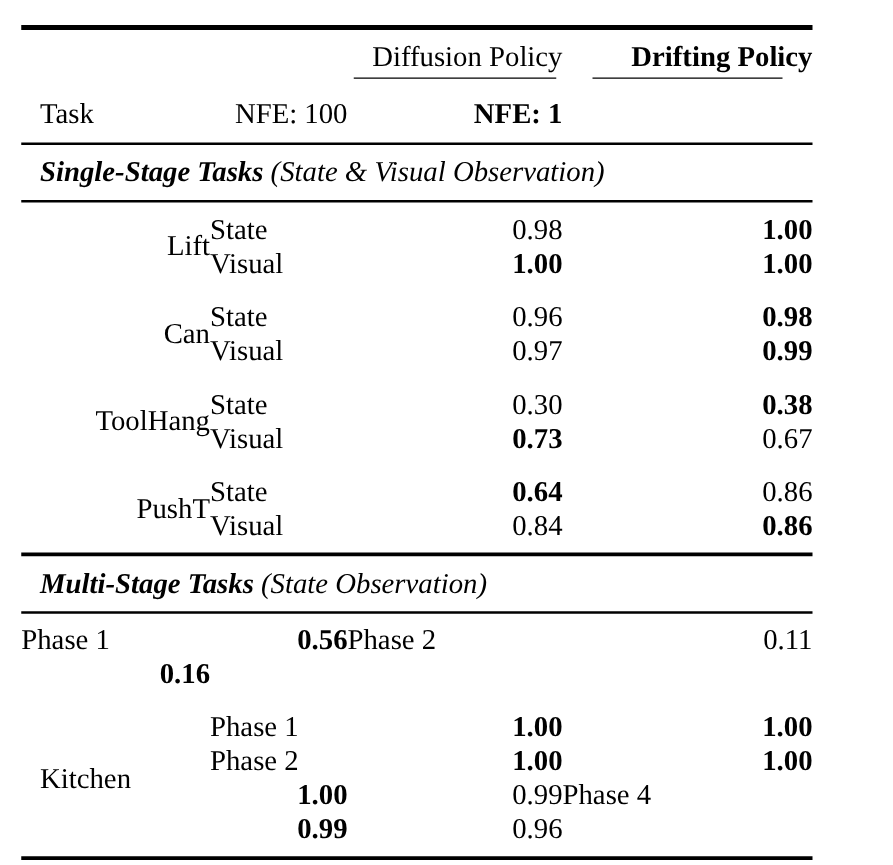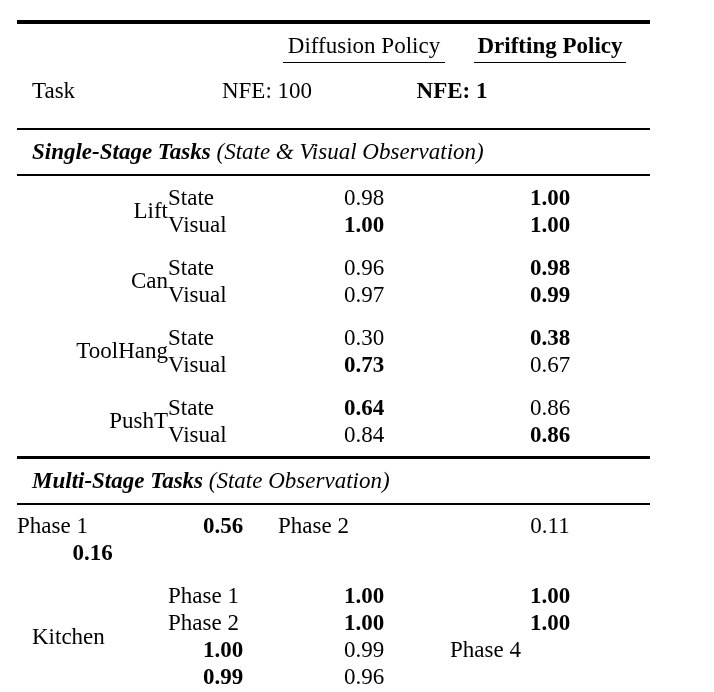--- a/index.html
+++ b/index.html
@@ -27,22 +27,22 @@
   .cmid-row { height: 13px; align-items: start; padding-top: 4px; }
   .cmid {
     height: 1.6px;
     background: #000;
     margin: 0 auto;
   }
   .cmid.w3 { width: 162px; }
   .cmid.w4 { width: 152px; }
   .c3 { grid-column: 3; }
   .c4 { grid-column: 4; }
-  .header-sub { padding: 3px 0 24px 0; gap: 44px; }
-  .center { text-align: center; }
+  .header-sub { padding: 3px 0 10px 0; }
+  .center { text-align: right; }
   .first-col { padding-left: 15px; }
   [data-bold="true"] { font-weight: 700; }
   .section-row { padding: 9px 0 9px 15px; }
   .section-title-bold { font-weight: 700; font-style: italic; text-align: center; }
   .section-title-italic { font-style: italic; text-align: right; }
   .group {
     padding: 8px 0;
     grid-auto-rows: 27px;
     align-items: center;
   }

